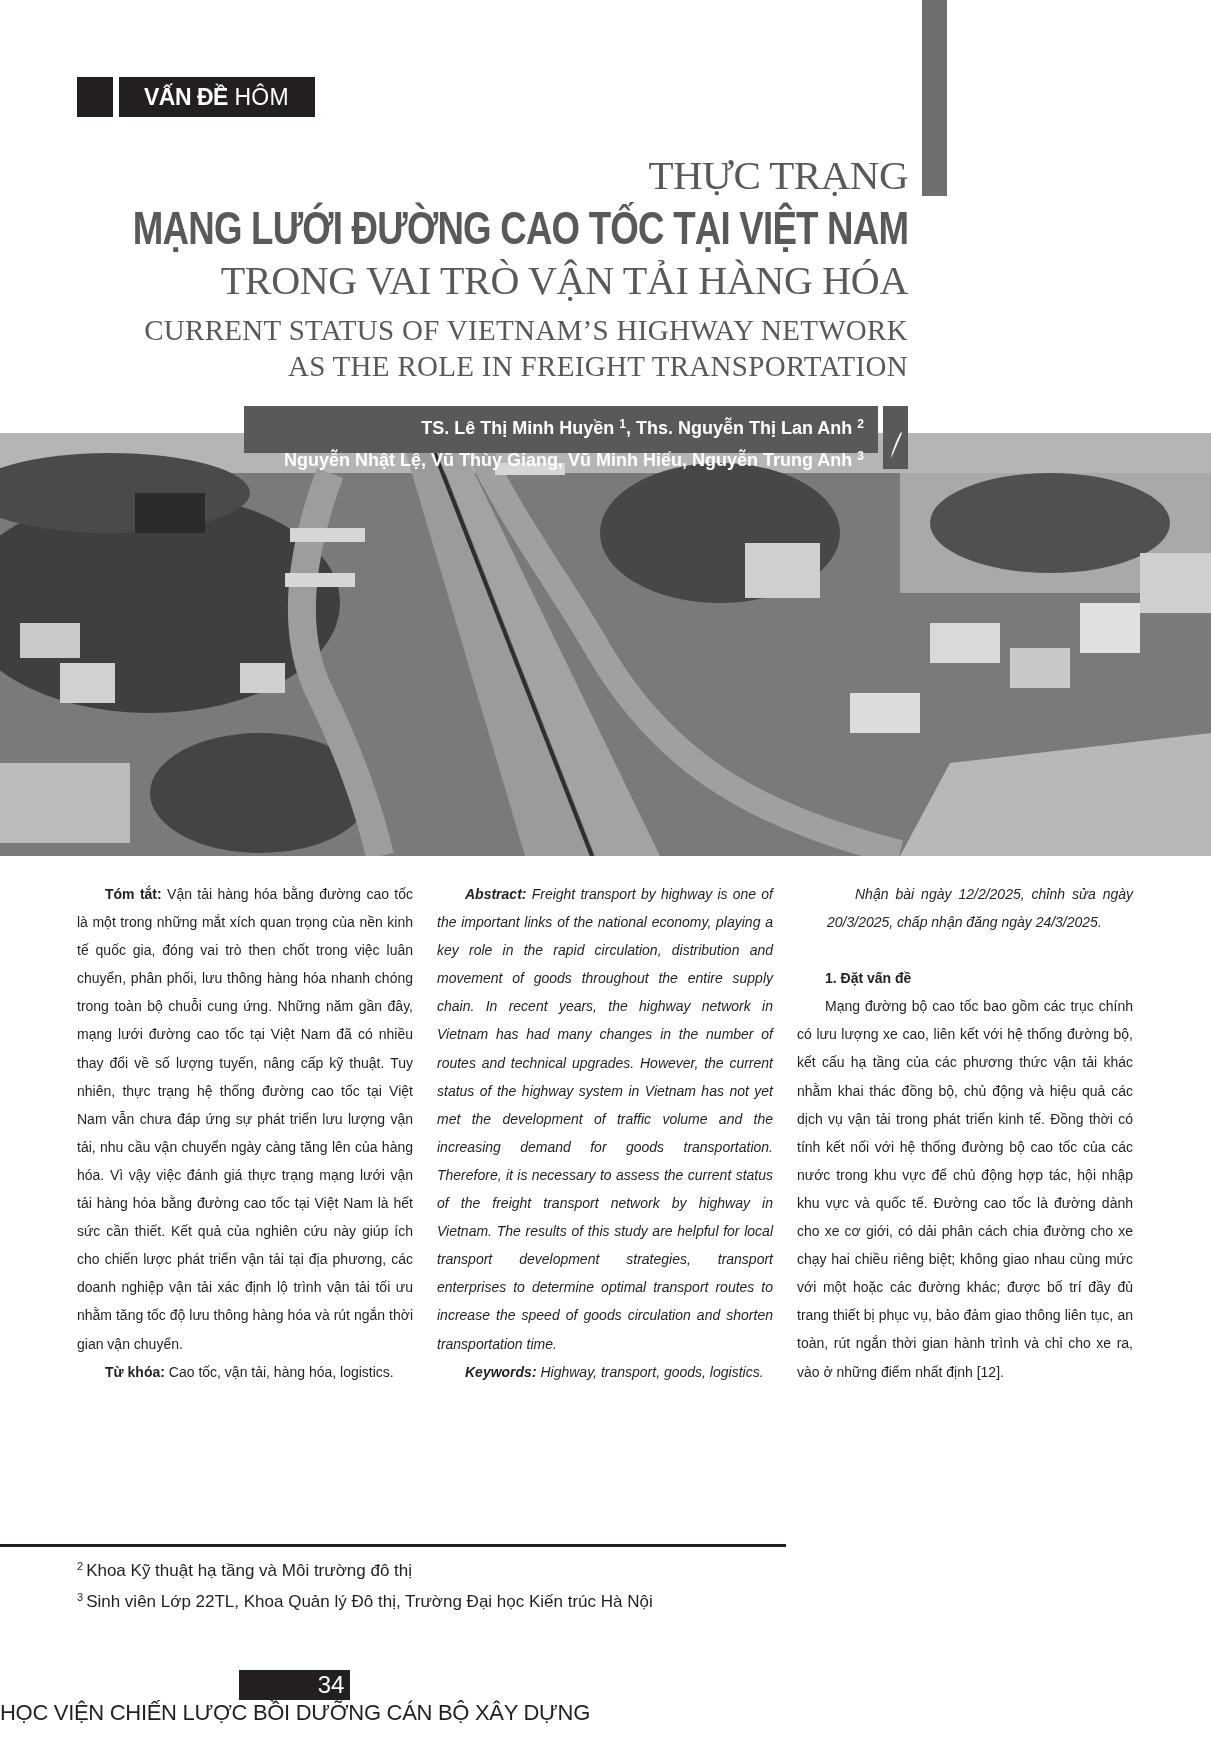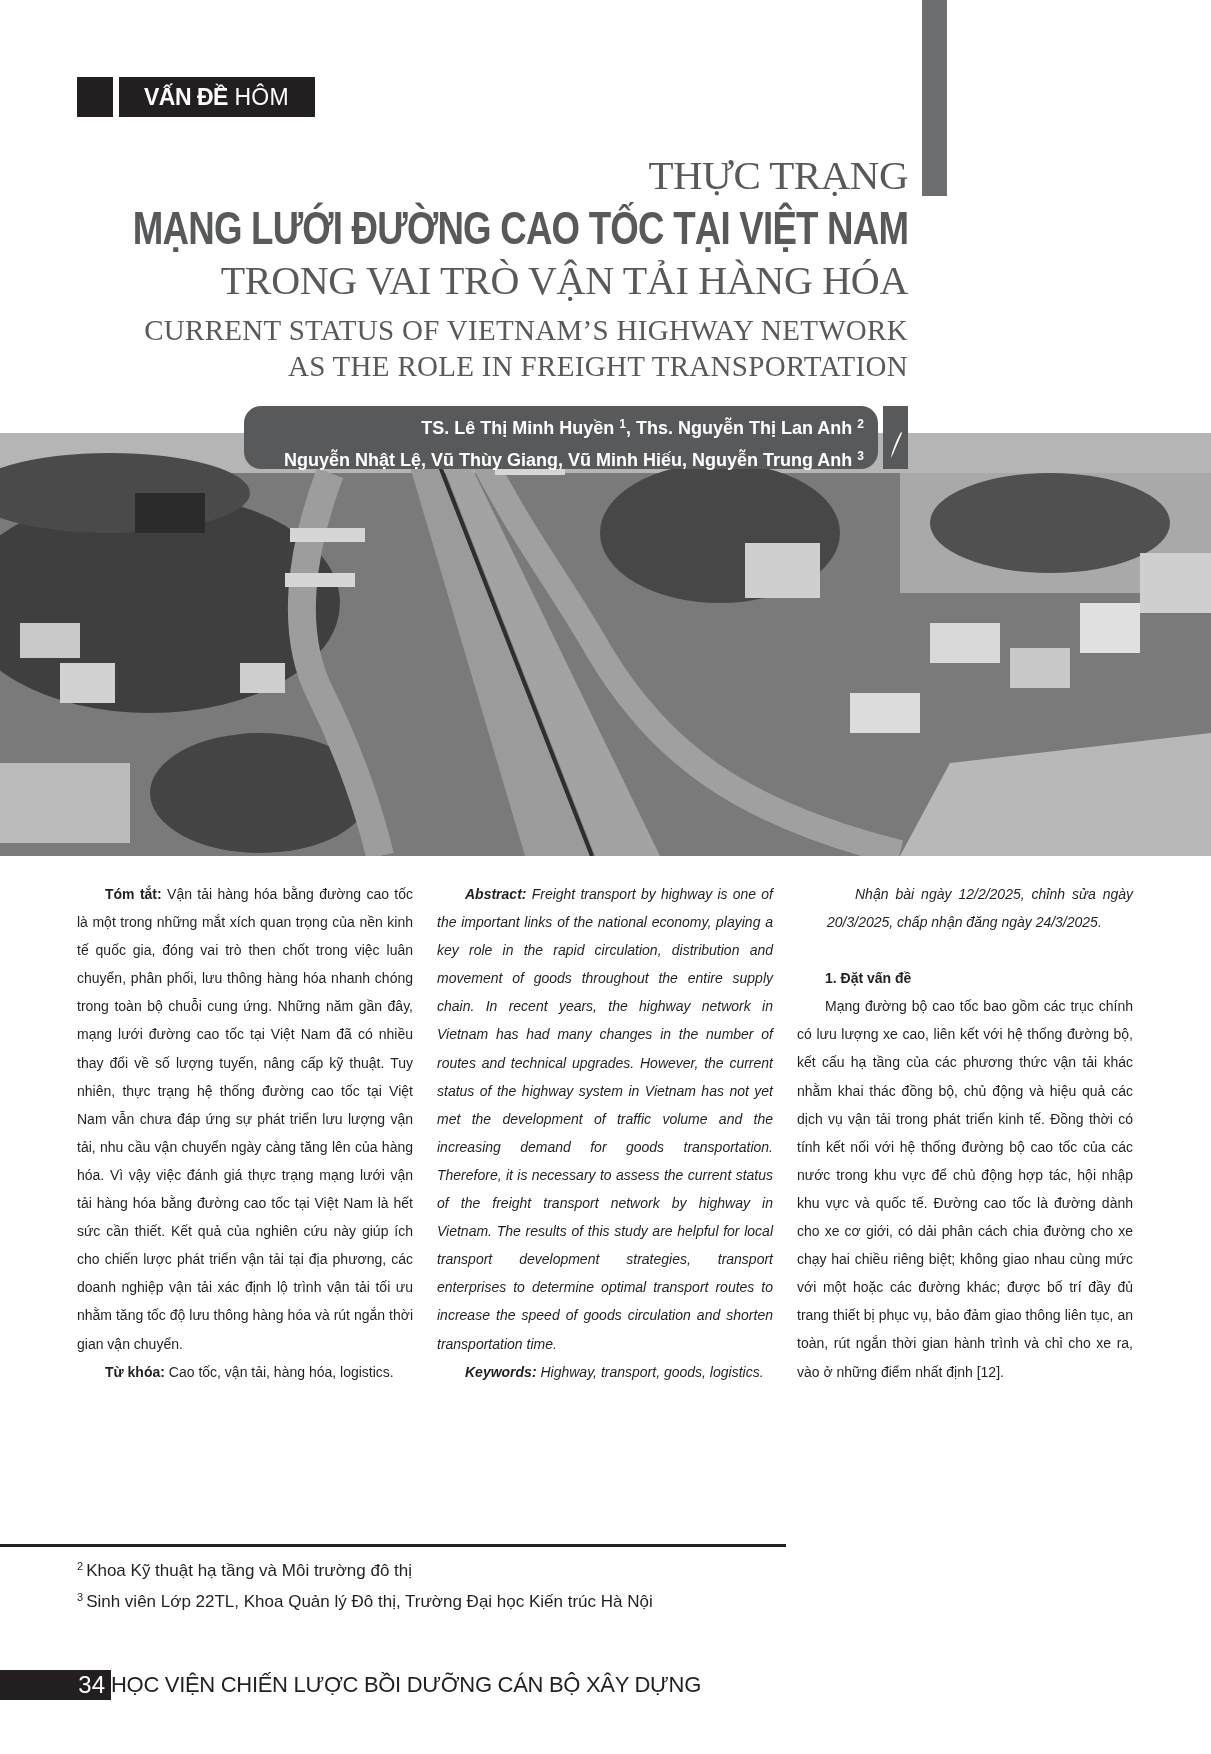--- a/index.html
+++ b/index.html
@@ -19,40 +19,40 @@
   .t2 { font-family: "Liberation Sans", "DejaVu Sans", sans-serif; font-weight: bold; font-size: 47px; line-height: 56px;
         transform: scaleX(0.78); transform-origin: right center; white-space: nowrap; letter-spacing: -1px; }
   .t3 { font-family: "Liberation Serif", "DejaVu Serif", serif; font-size: 40px; line-height: 50px; letter-spacing: -0.3px; white-space: nowrap; }
   .t4 { font-family: "Liberation Serif", "DejaVu Serif", serif; font-size: 29px; line-height: 36px; letter-spacing: 0.3px; white-space: nowrap; margin-top: 6px; }
   .t5 { font-family: "Liberation Serif", "DejaVu Serif", serif; font-size: 29px; line-height: 36px; letter-spacing: 0.3px; white-space: nowrap; }
 
   .photo { position: absolute; left: 0; top: 433px; width: 1211px; height: 423px; overflow: hidden;
     background: linear-gradient(180deg, #bdbdbd 0%, #8f8f8f 15%, #6a6a6a 40%, #7c7c7c 70%, #9a9a9a 100%); }
   .photo svg { display: block; }
 
-  .author-box { position: absolute; left: 244px; top: 406px; width: 634px; height: 63px; background: #58595b; color: #fff;
-    text-align: right; padding-right: 14px; font-weight: bold; font-size: 18px; line-height: 28px; padding-top: 4px; z-index: 2; border-radius: 17px; }
+  .author-box { position: absolute; left: 244px; top: 406px; width: 634px; height: 47px; background: #58595b; color: #fff;
+    text-align: right; padding-right: 14px; font-weight: bold; font-size: 18px; line-height: 28px; padding-top: 4px; z-index: 2; }
   .author-box sup { font-size: 12px; vertical-align: 6px; }
   .pen-box { position: absolute; left: 883px; top: 406px; width: 25px; height: 63px; background: #58595b; z-index: 2;
     display: flex; align-items: flex-end; justify-content: center; padding-bottom: 6px; }
 
   .col { position: absolute; top: 880px; font-size: 14px; line-height: 28.1px; text-align: justify; color: #231f20; }
   .col p { text-indent: 28px; }
   .col-left { left: 77px; width: 336px; }
   .col-mid { left: 437px; width: 336px; font-style: italic; }
   .col-right { left: 797px; width: 336px; }
   .col b { font-weight: bold; }
   .received { font-style: italic; margin-left: 30px; }
   .heading { font-weight: bold; margin-top: 28px; text-indent: 28px; }
 
   .fn-rule { position: absolute; left: 0; top: 1544px; width: 786px; height: 3px; background: #231f20; }
   .footnotes { position: absolute; left: 77px; top: 1553px; font-size: 17px; line-height: 27px; color: #231f20; }
   .footnotes sup { font-size: 11px; vertical-align: 6px; margin-right: 3px; }
 
-  .footer { position: absolute; left: 0; top: 1670px; height: 30px; display: flex; align-items: center; }
+  .footer { position: absolute; left: 0; top: 1670px; height: 30px; display: flex; align-items: center; flex-direction: column; }
   .page-no { width: 111px; height: 30px; background: #231f20; color: #fff; font-size: 24px; line-height: 30px; text-align: right; padding-right: 6px; }
   .journal { font-size: 22px; letter-spacing: -0.3px; color: #231f20; }
 </style>
 </head>
 <body>
 
 <div class="side-bar"></div>
 
 <div class="section-tag">
   <div class="sq"></div>

